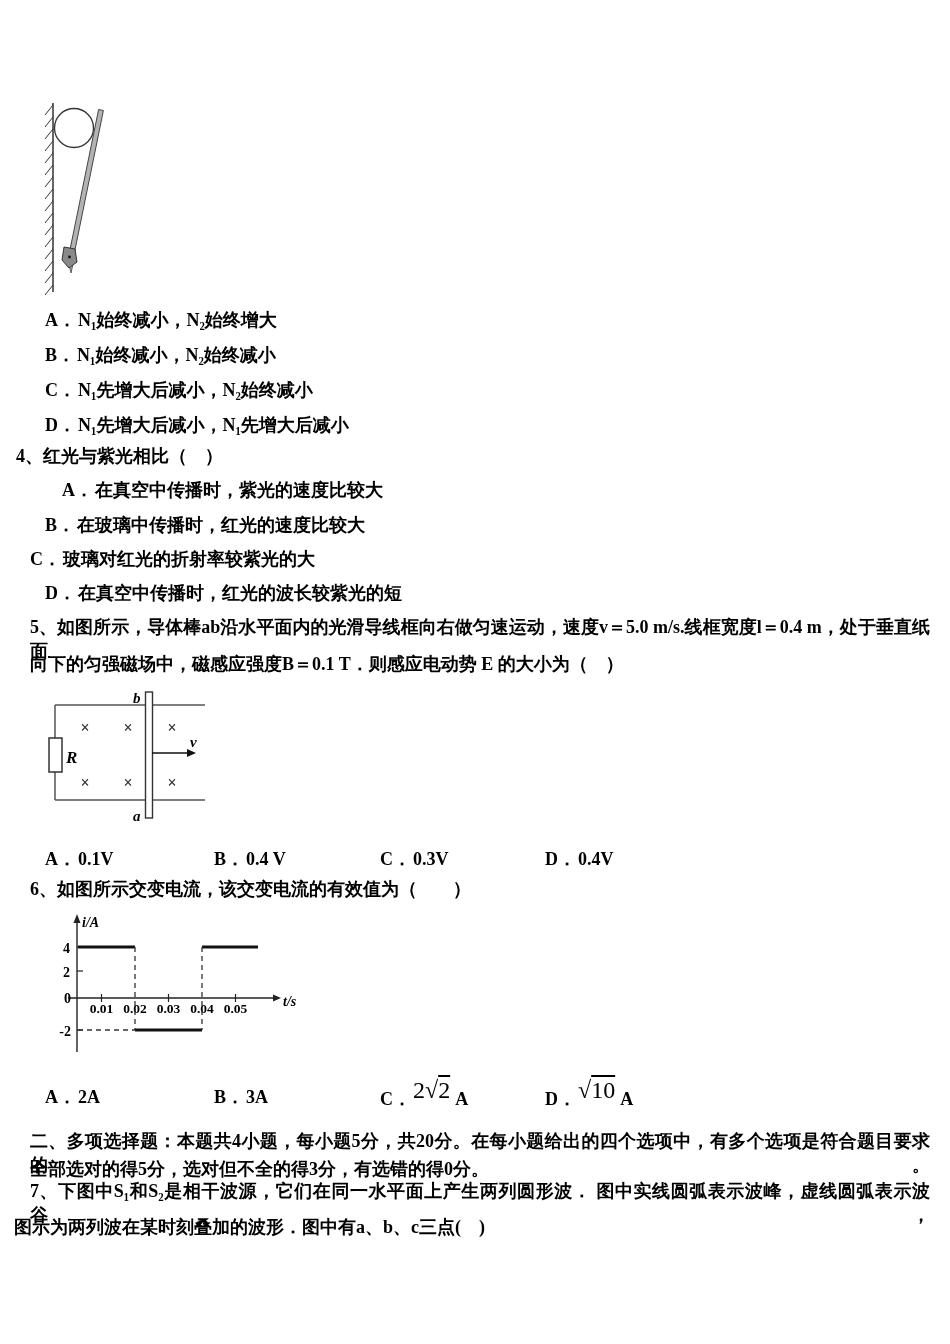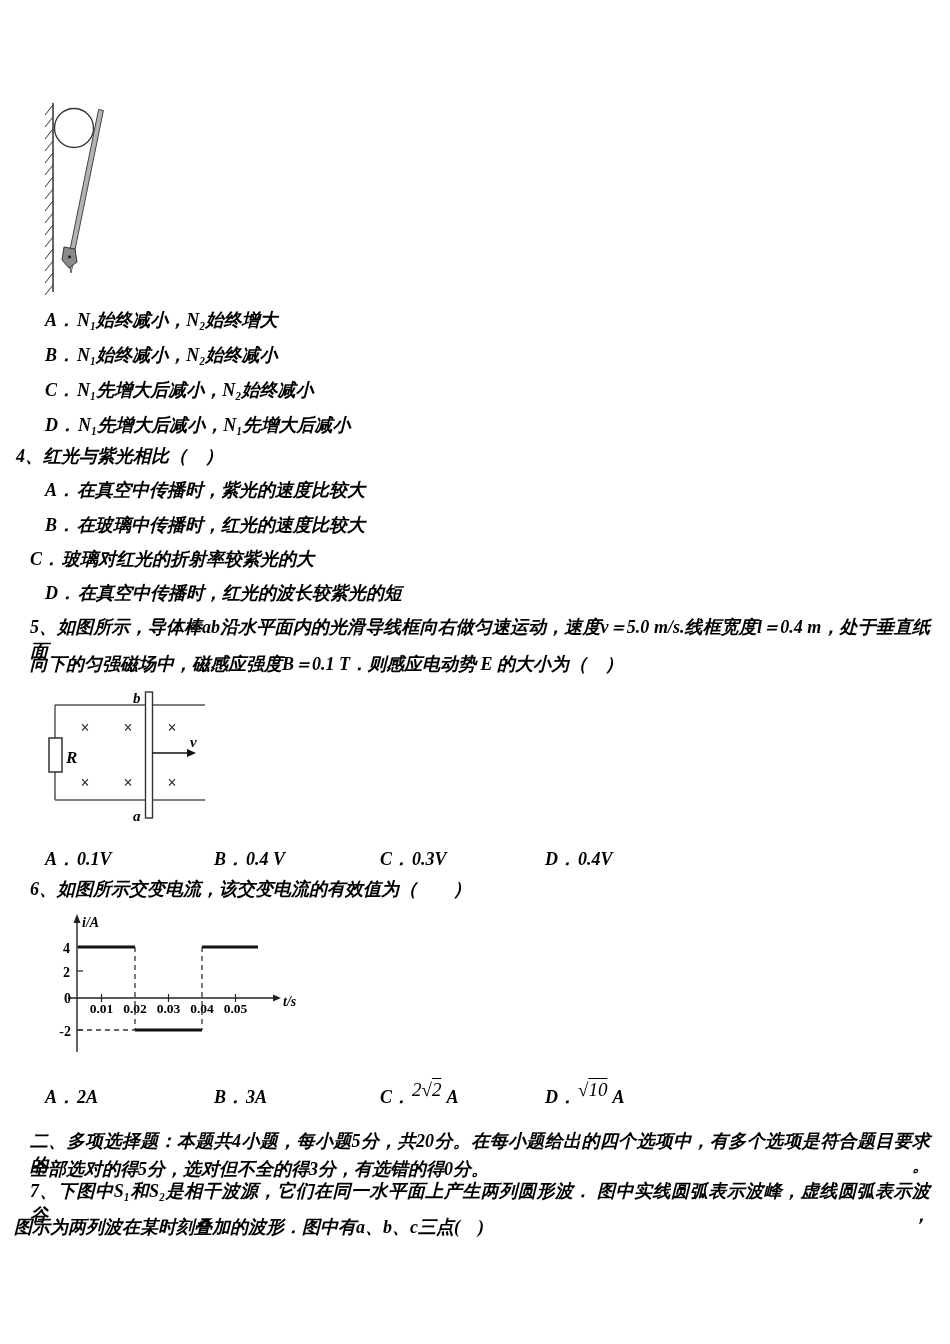--- a/index.html
+++ b/index.html
@@ -10,32 +10,31 @@
     color: #000;
     font-family: "Liberation Serif", "DejaVu Serif", serif;
     overflow: hidden;
   }
   .line {
     position: absolute;
     font-size: 18px;
     font-weight: bold;
     line-height: 24px;
     white-space: nowrap;
-    font-style: italic;
   }
   .just {
     width: 900px;
     white-space: normal;
     text-align: justify;
     text-align-last: justify;
   }
   .opt-label { margin-right: 2px; }
   .math {
     font-weight: normal;
-    font-size: 19px;
+    font-size: 24px;
     position: relative;
     top: -7px;
     letter-spacing: 0;
     margin-top: 36px;
   }
   .radicand { text-decoration: overline; }
   .unit { margin-left: 5px; }
   svg { position: absolute; overflow: visible; }
   svg text { font-family: "Liberation Serif", "DejaVu Serif", serif; }
   .figtext { font-weight: bold; font-style: italic; }
@@ -69,21 +68,21 @@
   <polygon points="24,152 35,154 37,167 29,173 22,165" fill="#8a8a8a" stroke="#333" stroke-width="1"></polygon>
   <circle cx="29.5" cy="162" r="1.4" fill="#111"></circle>
 </svg>
 
 <div class="line" style="left:45px; top:308px"><span class="opt-label">A．</span><span>N₁始终减小，N₂始终增大</span></div>
 <div class="line" style="left:45px; top:343px"><span class="opt-label">B．</span><span>N₁始终减小，N₂始终减小</span></div>
 <div class="line" style="left:45px; top:378px"><span class="opt-label">C．</span><span>N₁先增大后减小，N₂始终减小</span></div>
 <div class="line" style="left:45px; top:413px"><span class="opt-label">D．</span><span>N₁先增大后减小，N₁先增大后减小</span></div>
 
 <div class="line" style="left:16px; top:444px">4、红光与紫光相比（　）</div>
-<div class="line" style="left:45px; top:478px"><span class="opt-label">A．</span><span>在真空中传播时，紫光的速度比较大</span></div>
+<div class="line" style="left:62px; top:478px"><span class="opt-label">A．</span><span>在真空中传播时，紫光的速度比较大</span></div>
 <div class="line" style="left:45px; top:513px"><span class="opt-label">B．</span><span>在玻璃中传播时，红光的速度比较大</span></div>
 <div class="line" style="left:30px; top:547px"><span class="opt-label">C．</span><span>玻璃对红光的折射率较紫光的大</span></div>
 <div class="line" style="left:45px; top:581px"><span class="opt-label">D．</span><span>在真空中传播时，红光的波长较紫光的短</span></div>
 
 <div class="line just" style="left:30px; top:615px">5、如图所示，导体棒ab沿水平面内的光滑导线框向右做匀速运动，速度v＝5.0 m/s.线框宽度l＝0.4 m，处于垂直纸面</div>
 <div class="line" style="left:30px; top:652px">向下的匀强磁场中，磁感应强度B＝0.1 T．则感应电动势 E 的大小为（　）</div>
 
 <svg style="left:40px; top:690px;" width="235" height="138" viewBox="0 0 235 138">
   <line x1="15" y1="15" x2="165" y2="15" stroke="#555" stroke-width="1.5"></line>
   <line x1="15" y1="110" x2="165" y2="110" stroke="#555" stroke-width="1.5"></line>

